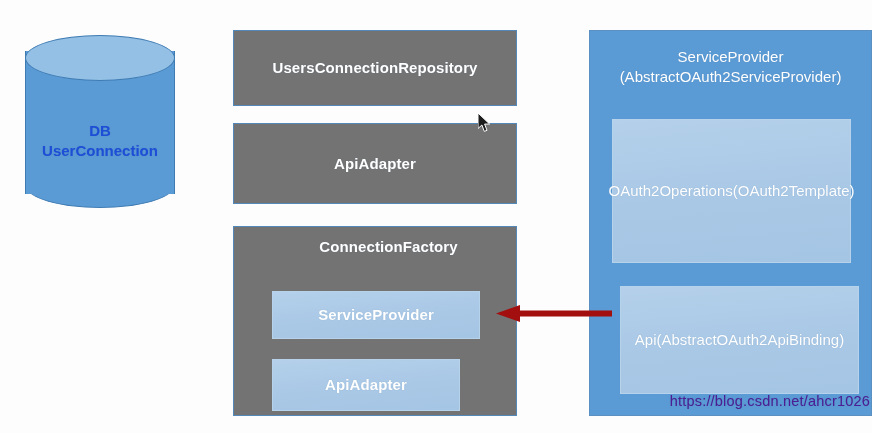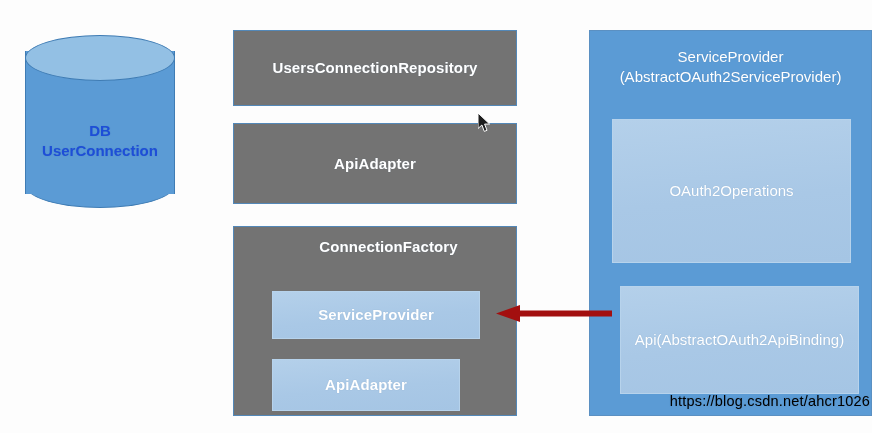--- a/index.html
+++ b/index.html
@@ -156,21 +156,21 @@
     top: 113px;
     width: 14px;
     height: 20px;
   }
 
   
   #watermark {
     position: absolute;
     right: 1px;
     bottom: 6px;
-    color: #000000;
+    color: #4c1d95;
     font-size: 14.5px;
     letter-spacing: .2px;
     white-space: nowrap;
     text-shadow: 0 0 1px rgba(70,110,150,.5);
   }
 </style>
 </head>
 <body>
 
 <div id="canvas">
@@ -206,20 +206,21 @@
   </div>
 
   <div id="panel-serviceprovider" style="left:589px; top:30px; width:283px; height:386px;">
     <div class="panel-title">
       <span>ServiceProvider</span>
       <span>(AbstractOAuth2ServiceProvider)</span>
     </div>
 
     <div class="subnode" id="sub-oauth2-operations" style="left:22px; top:88px; width:239px; height:144px;">
       <span class="l1">OAuth2Operations</span>
+      <span class="l2">(OAuth2Template)</span>
     </div>
 
     <div class="subnode" id="sub-api" style="left:22px; top:255px; width:239px; height:108px;margin-left:8px;">
       <span class="l1">Api</span>
       <span class="l2">(AbstractOAuth2ApiBinding)</span>
     </div>
 
     <div id="watermark">https://blog.csdn.net/ahcr1026</div>
   </div>
 

